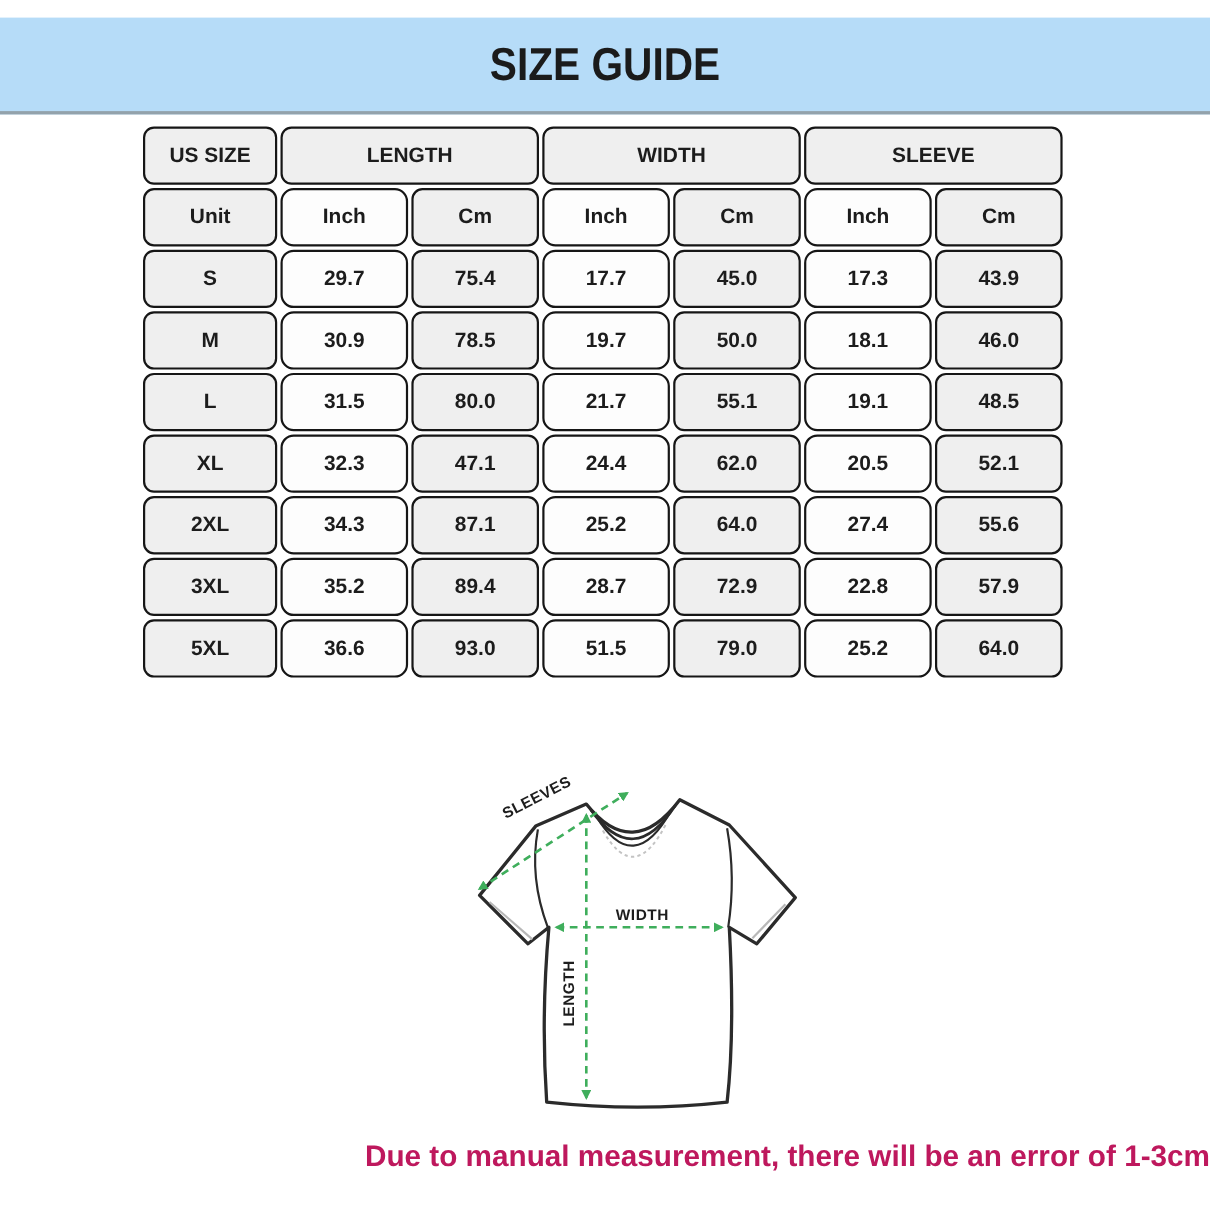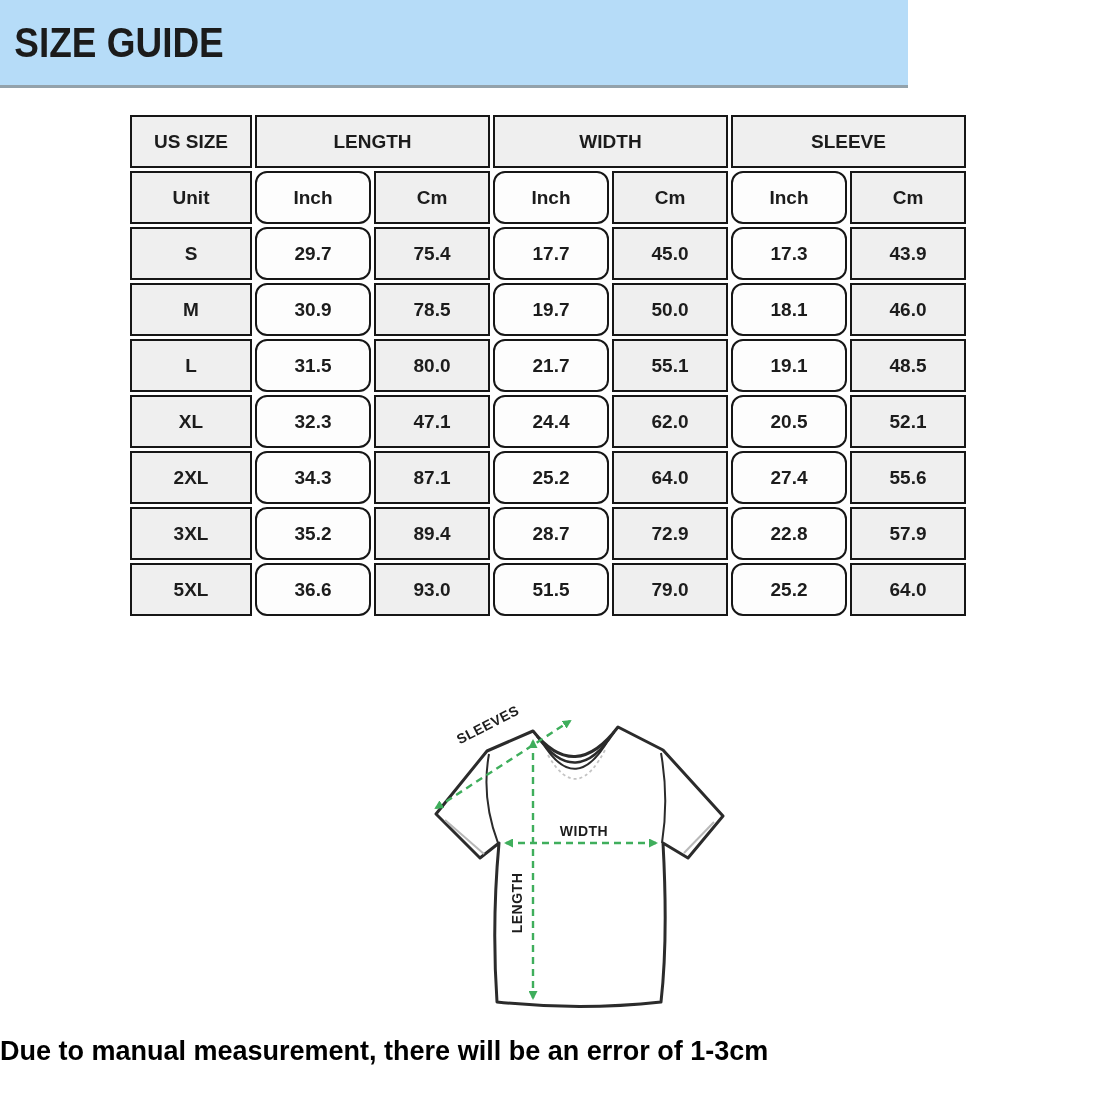--- a/index.html
+++ b/index.html
@@ -2,53 +2,53 @@
 <html><head>
 <meta charset="utf-8">
 <style>
   html,body{margin:0;padding:0;}
   body{
     width:1100px;height:1100px;position:relative;background:#ffffff;
     font-family:"Liberation Sans", sans-serif;overflow:hidden;
   }
   
   .banner{
-    position:absolute;left:0;top:0;width:908px;height:85px;
+    position:absolute;left:0;top:16px;width:1100px;height:85px;
     background:#b6dcf8;border-bottom:3px solid #93a2ab;
-    display:flex;align-items:center;justify-content:flex-start;
+    display:flex;align-items:center;justify-content:center;
   }
   .banner h1{
     margin:0;font-size:42px;font-weight:bold;color:#1b1b1b;
     letter-spacing:0px;transform:scaleX(.88);
   }
   
   table.size-table{
     position:absolute;left:127px;top:112px;
     border-collapse:separate;border-spacing:3px;
     table-layout:fixed;
   }
   table.size-table td,table.size-table th{
     border:2px solid #161616;height:49px;padding:0;
     text-align:center;vertical-align:middle;
     font-size:19px;font-weight:bold;color:#1c1c1c;
   }
   .col-sz{width:118px;}
   .col-v{width:112px;}
-  td.gray,th.gray{background:#efefef;}
+  td.gray,th.gray{background:#efefef;border-radius:10px;}
   td.white,th.white{background:#fdfdfd;border-radius:12px;}
   
   .shirt-svg{position:absolute;left:400px;top:693px;}
   .diag-label{
     font-family:"Liberation Sans", sans-serif;
     font-size:14px;font-weight:bold;fill:#1d1d1d;letter-spacing:.5px;
   }
   
   .note{
     position:absolute;left:0;top:1036px;width:1100px;height:40px;
-    text-align:left;font-size:27px;font-weight:bold;color:#000000;
+    text-align:right;font-size:27px;font-weight:bold;color:#be185d;
   }
 </style>
 </head>
 <body>
 
 <div class="banner">
   <h1>SIZE GUIDE</h1>
 </div>
 
 <table class="size-table">

